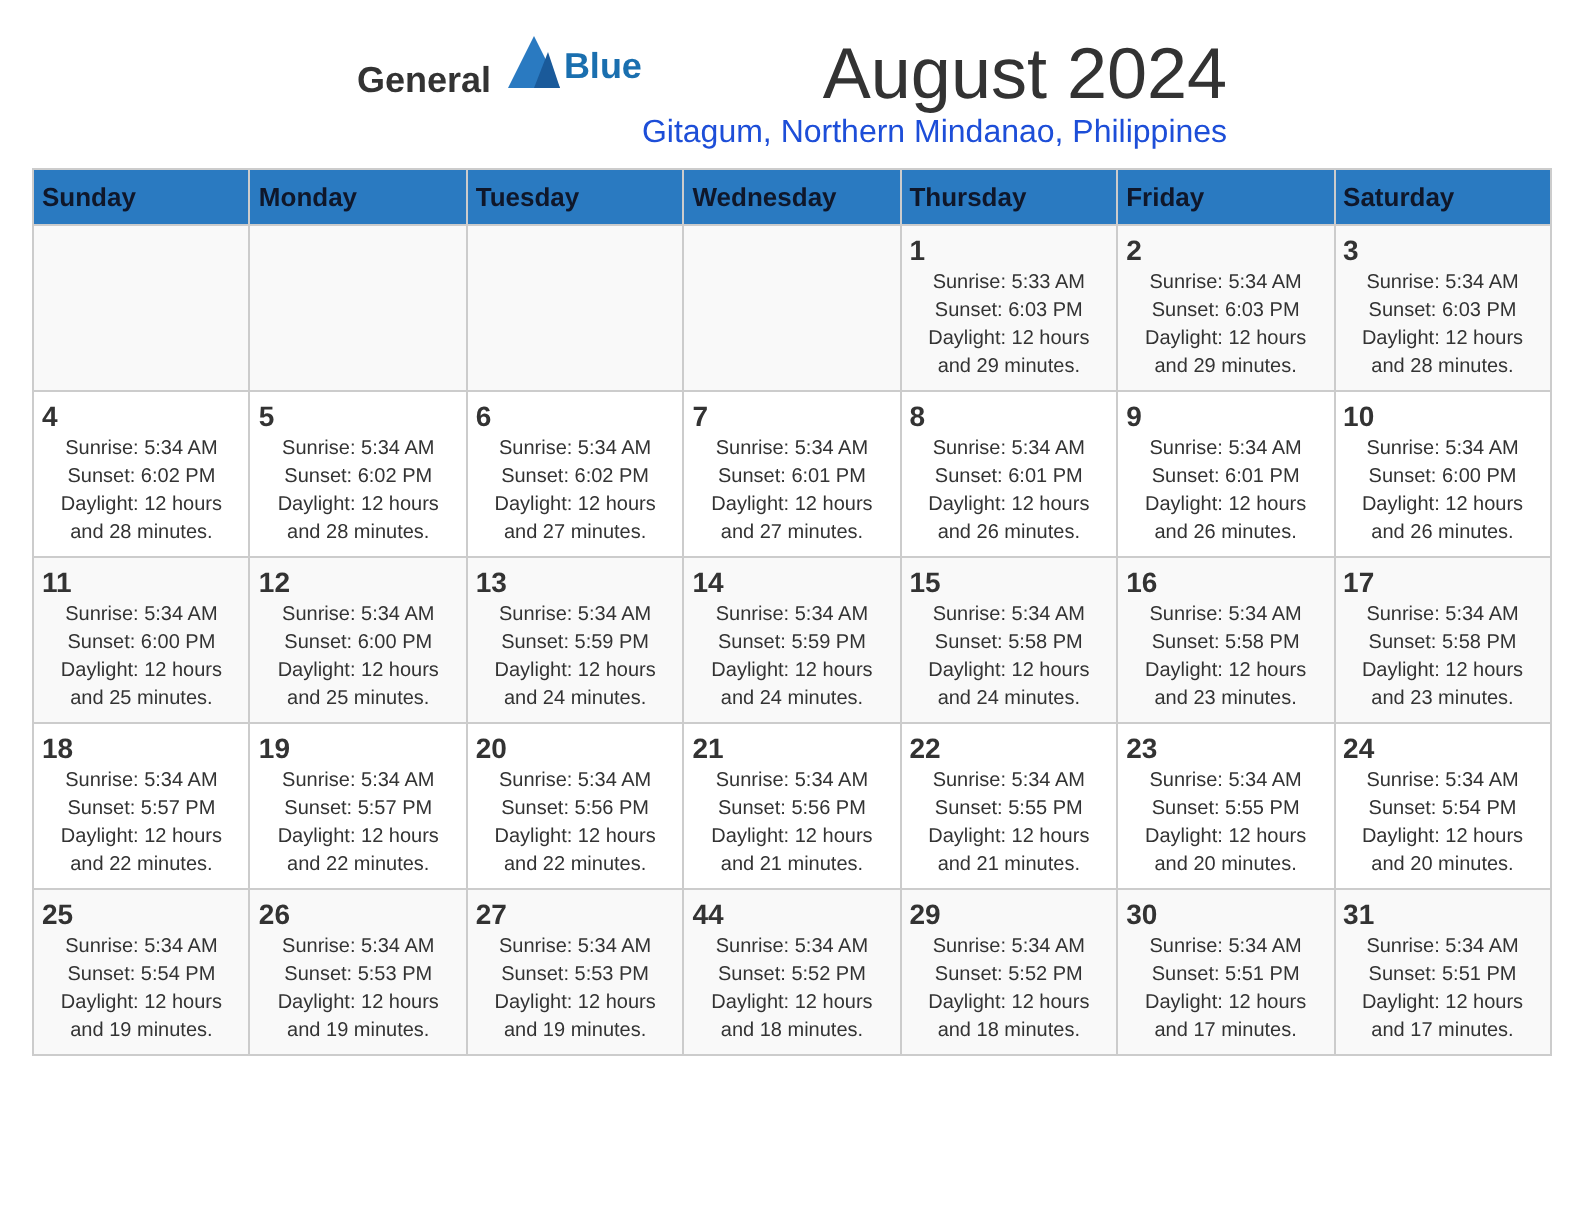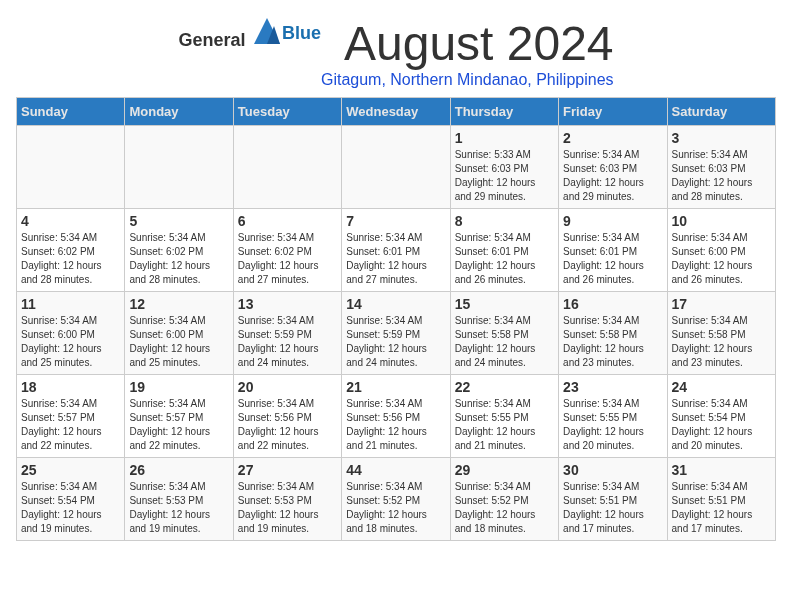--- a/index.html
+++ b/index.html
@@ -33,36 +33,36 @@
     }
     .logo-icon {
       width: 30px;
       height: 30px;
       margin-left: 2px;
     }
     .title-area {
       text-align: right;
     }
     .main-title {
-      font-size: 48px;
+      font-size: 36px;
       font-weight: normal;
       color: #333;
     }
     .subtitle {
       font-size: 16px;
       color: #1d4ed8;
     }
     table {
       width: 100%;
       border-collapse: collapse;
       font-size: 11px;
     }
     thead tr th {
       background-color: #2a7ac1;
-      color: #e5e5e5;
+      color: #0f172a;
       padding: 6px 4px;
       text-align: left;
       font-size: 13px;
       font-weight: bold;
       border: 1px solid #ccc;
     }
     tbody tr td {
       border: 1px solid #ccc;
       padding: 4px;
       vertical-align: top;
@@ -78,20 +78,21 @@
       font-size: 14px;
       font-weight: bold;
       color: #333;
       display: block;
       margin-bottom: 2px;
     }
     .day-info {
       font-size: 10px;
       color: #333;
       line-height: 1.4;
+      text-align: center;
     }
     .empty-cell {
       background-color: #f9f9f9;
     }
   </style>
 </head>
 <body>
 
 <div class="header-area">
   <div class="logo">

